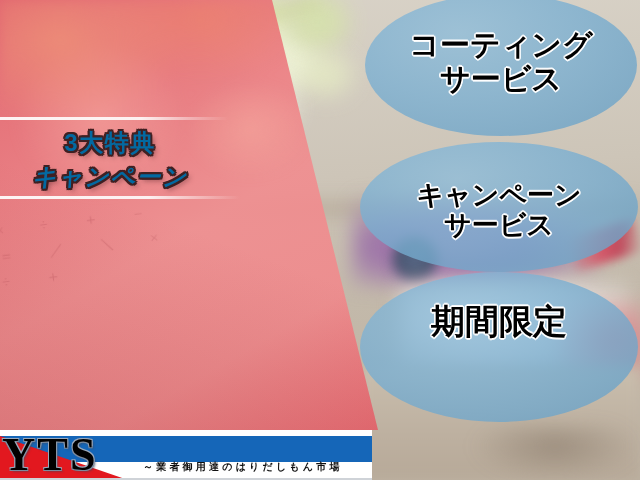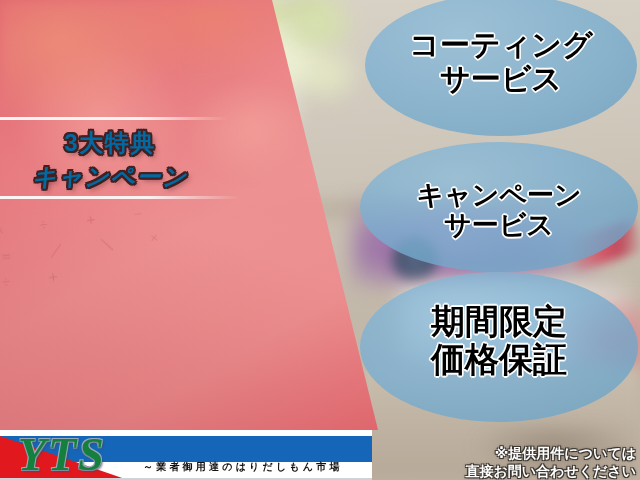--- a/index.html
+++ b/index.html
@@ -234,32 +234,31 @@
   }
   .logo-red-tri {
     position: absolute;
     left: 0; top: 6px;
     width: 128px; height: 44px;
     background: #e2181f;
     clip-path: polygon(0 0, 128px 44px, 0 44px);
   }
   .logo-yts {
     position: absolute;
-    left: 18px; top: 2px;
+    left: 2px; top: 2px;
     font-family: "Liberation Serif", "DejaVu Serif", serif;
     font-size: 46px;
     font-weight: bold;
-    color: #15803d;
+    color: #000000;
     letter-spacing: 2px;
     text-shadow:
       -1px -1px 0 #9aa8bb, 1px -1px 0 #9aa8bb,
       -1px  1px 0 #7b8a9e, 1px  1px 0 #7b8a9e,
       2px 2px 2px rgba(60,70,90,.5);
     line-height: 46px;
-    font-style: italic;
   }
   .logo-tagline {
     position: absolute;
     left: 143px; top: 30px;
     font-size: 10px;
     font-weight: bold;
     color: #111;
     letter-spacing: 3.2px;
     white-space: nowrap;
   }
@@ -313,27 +312,22 @@
   <div class="ellipse-text et-1">
     <span>コーティング</span>
     <span>サービス</span>
   </div>
   <div class="ellipse-text et-2">
     <span>キャンペーン</span>
     <span>サービス</span>
   </div>
   <div class="ellipse-text et-3">
     <span>期間限定</span>
-    <span>価格保証</span>
-  </div>
-
-  <div class="disclaimer">
-    <span>※提供用件については</span>
-    <span>直接お問い合わせください</span>
-  </div>
+  </div>
+
 
   <div class="logo-wrap">
     <div class="logo-blue"></div>
     <div class="logo-red-tri"></div>
     <div class="logo-yts">YTS</div>
     <div class="logo-tagline">～業者御用達のはりだしもん市場</div>
   </div>
 
 </div>
 

